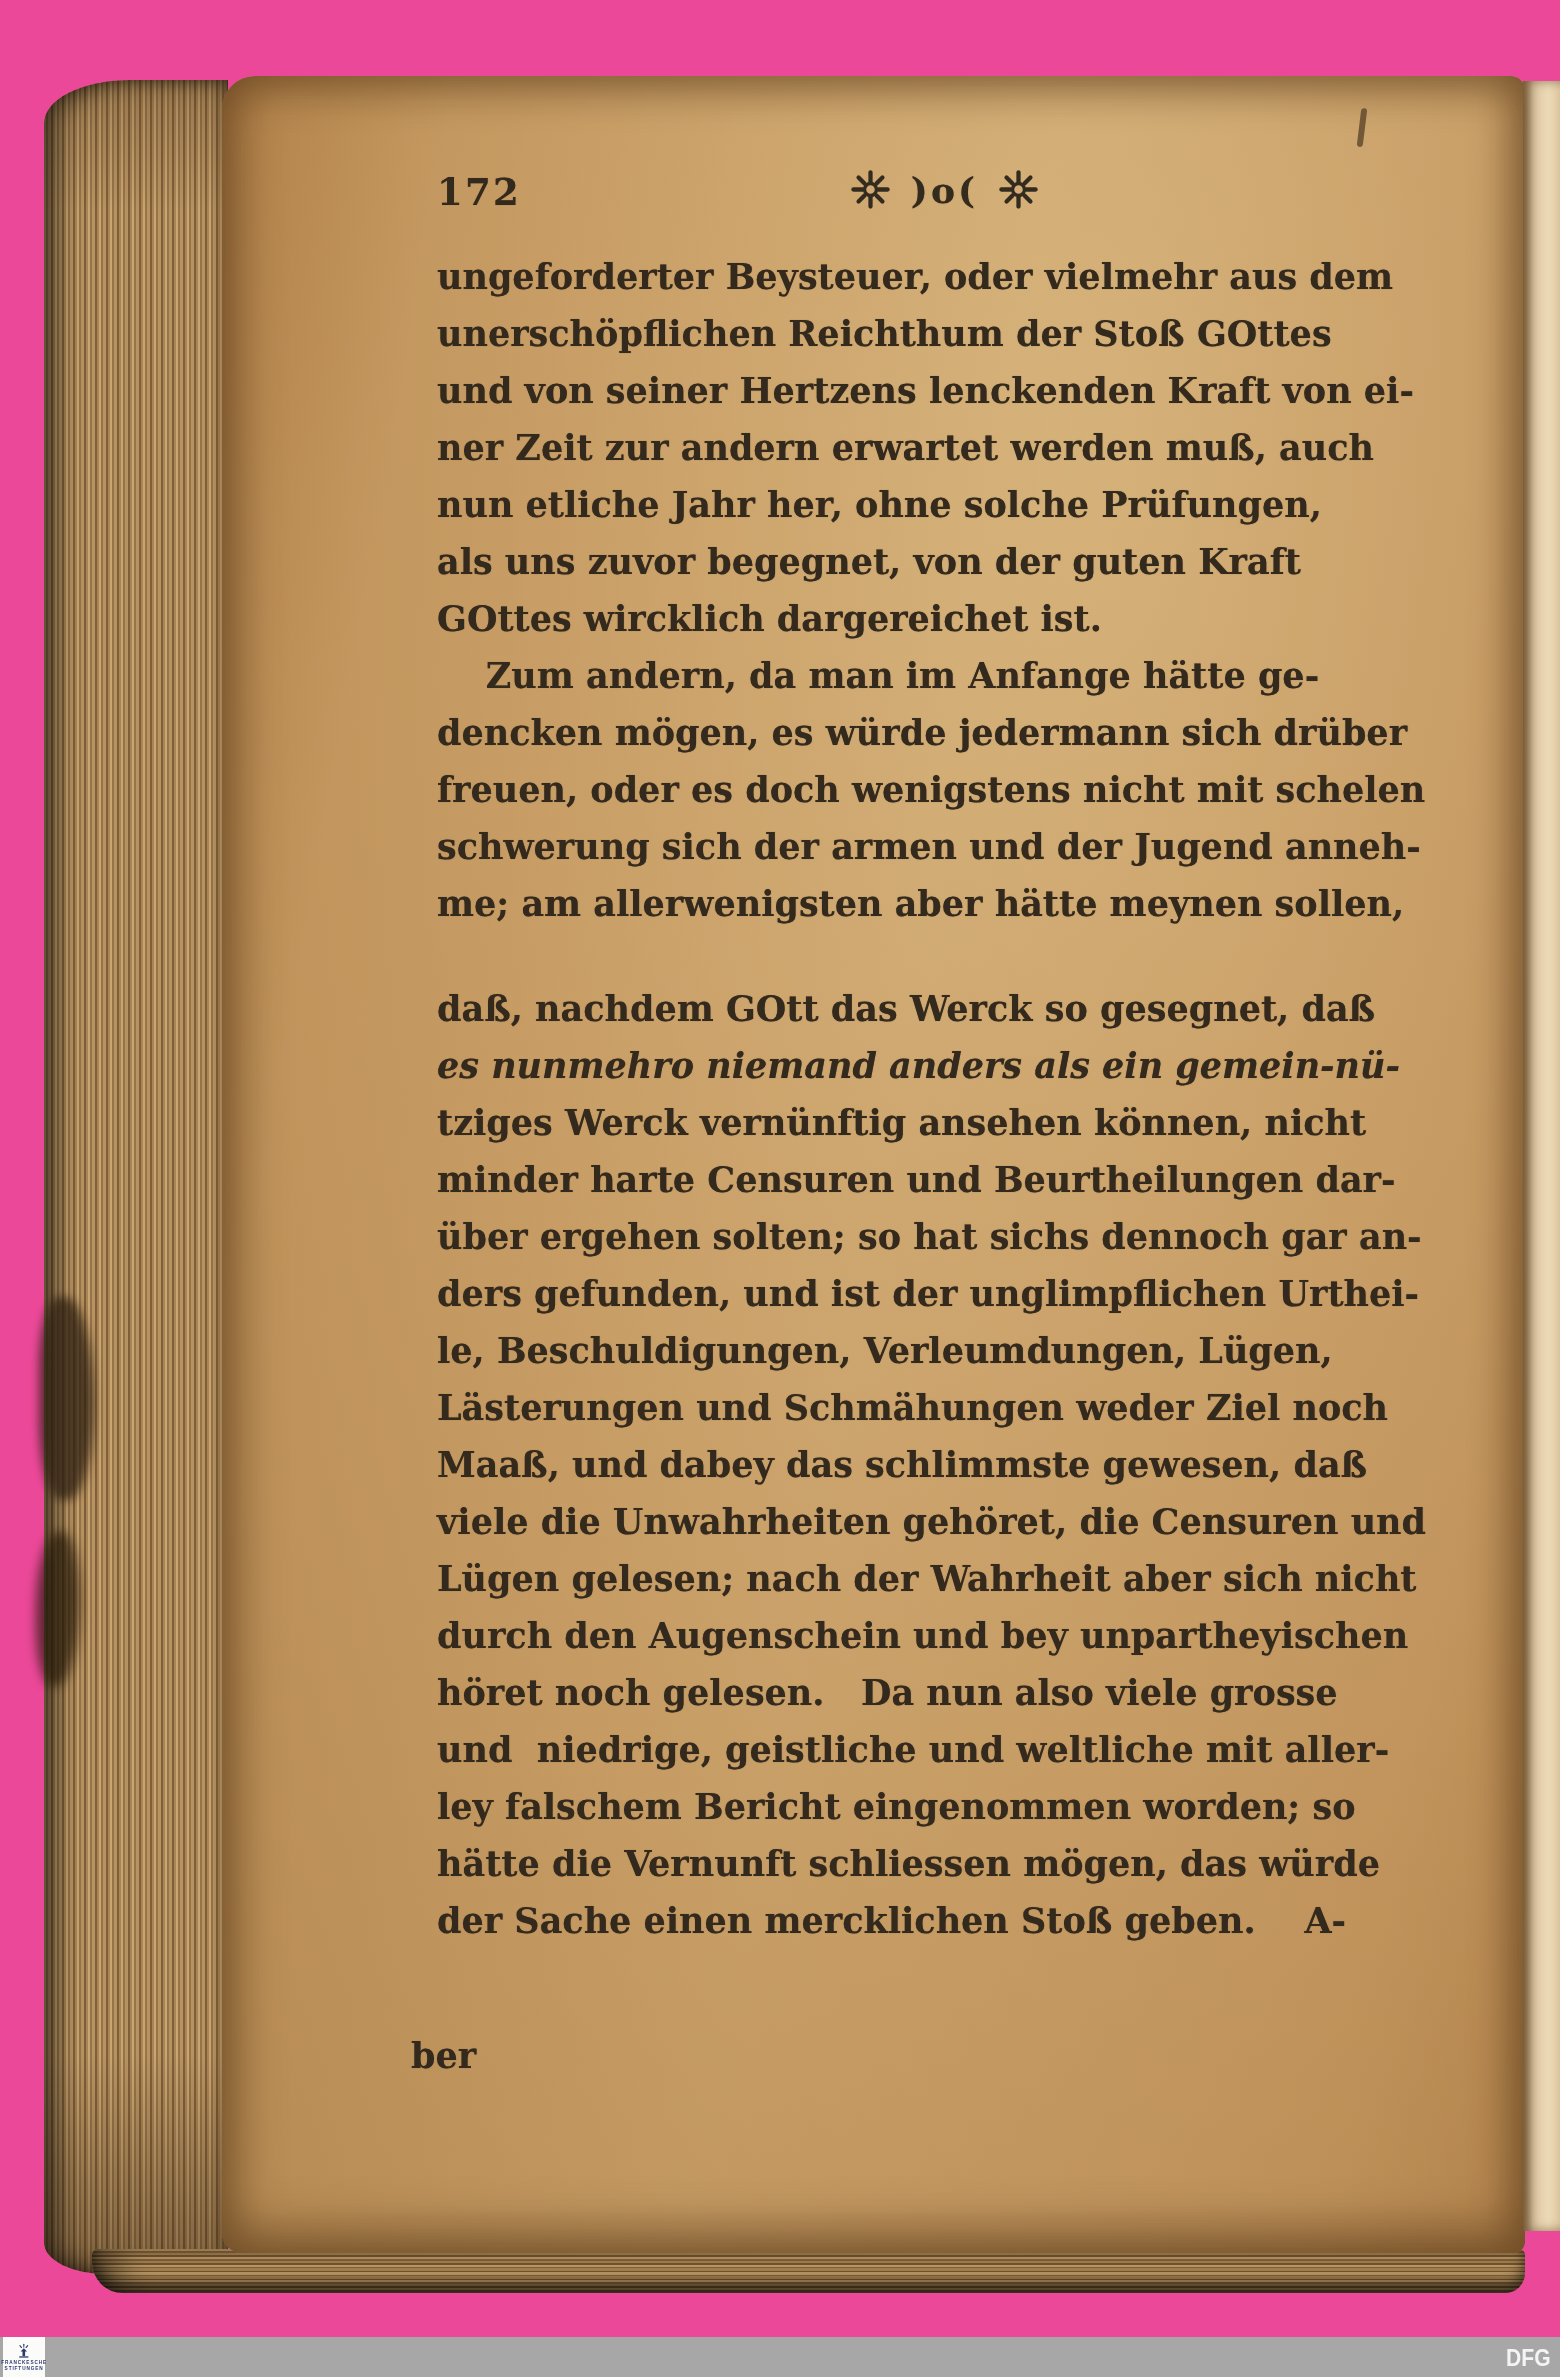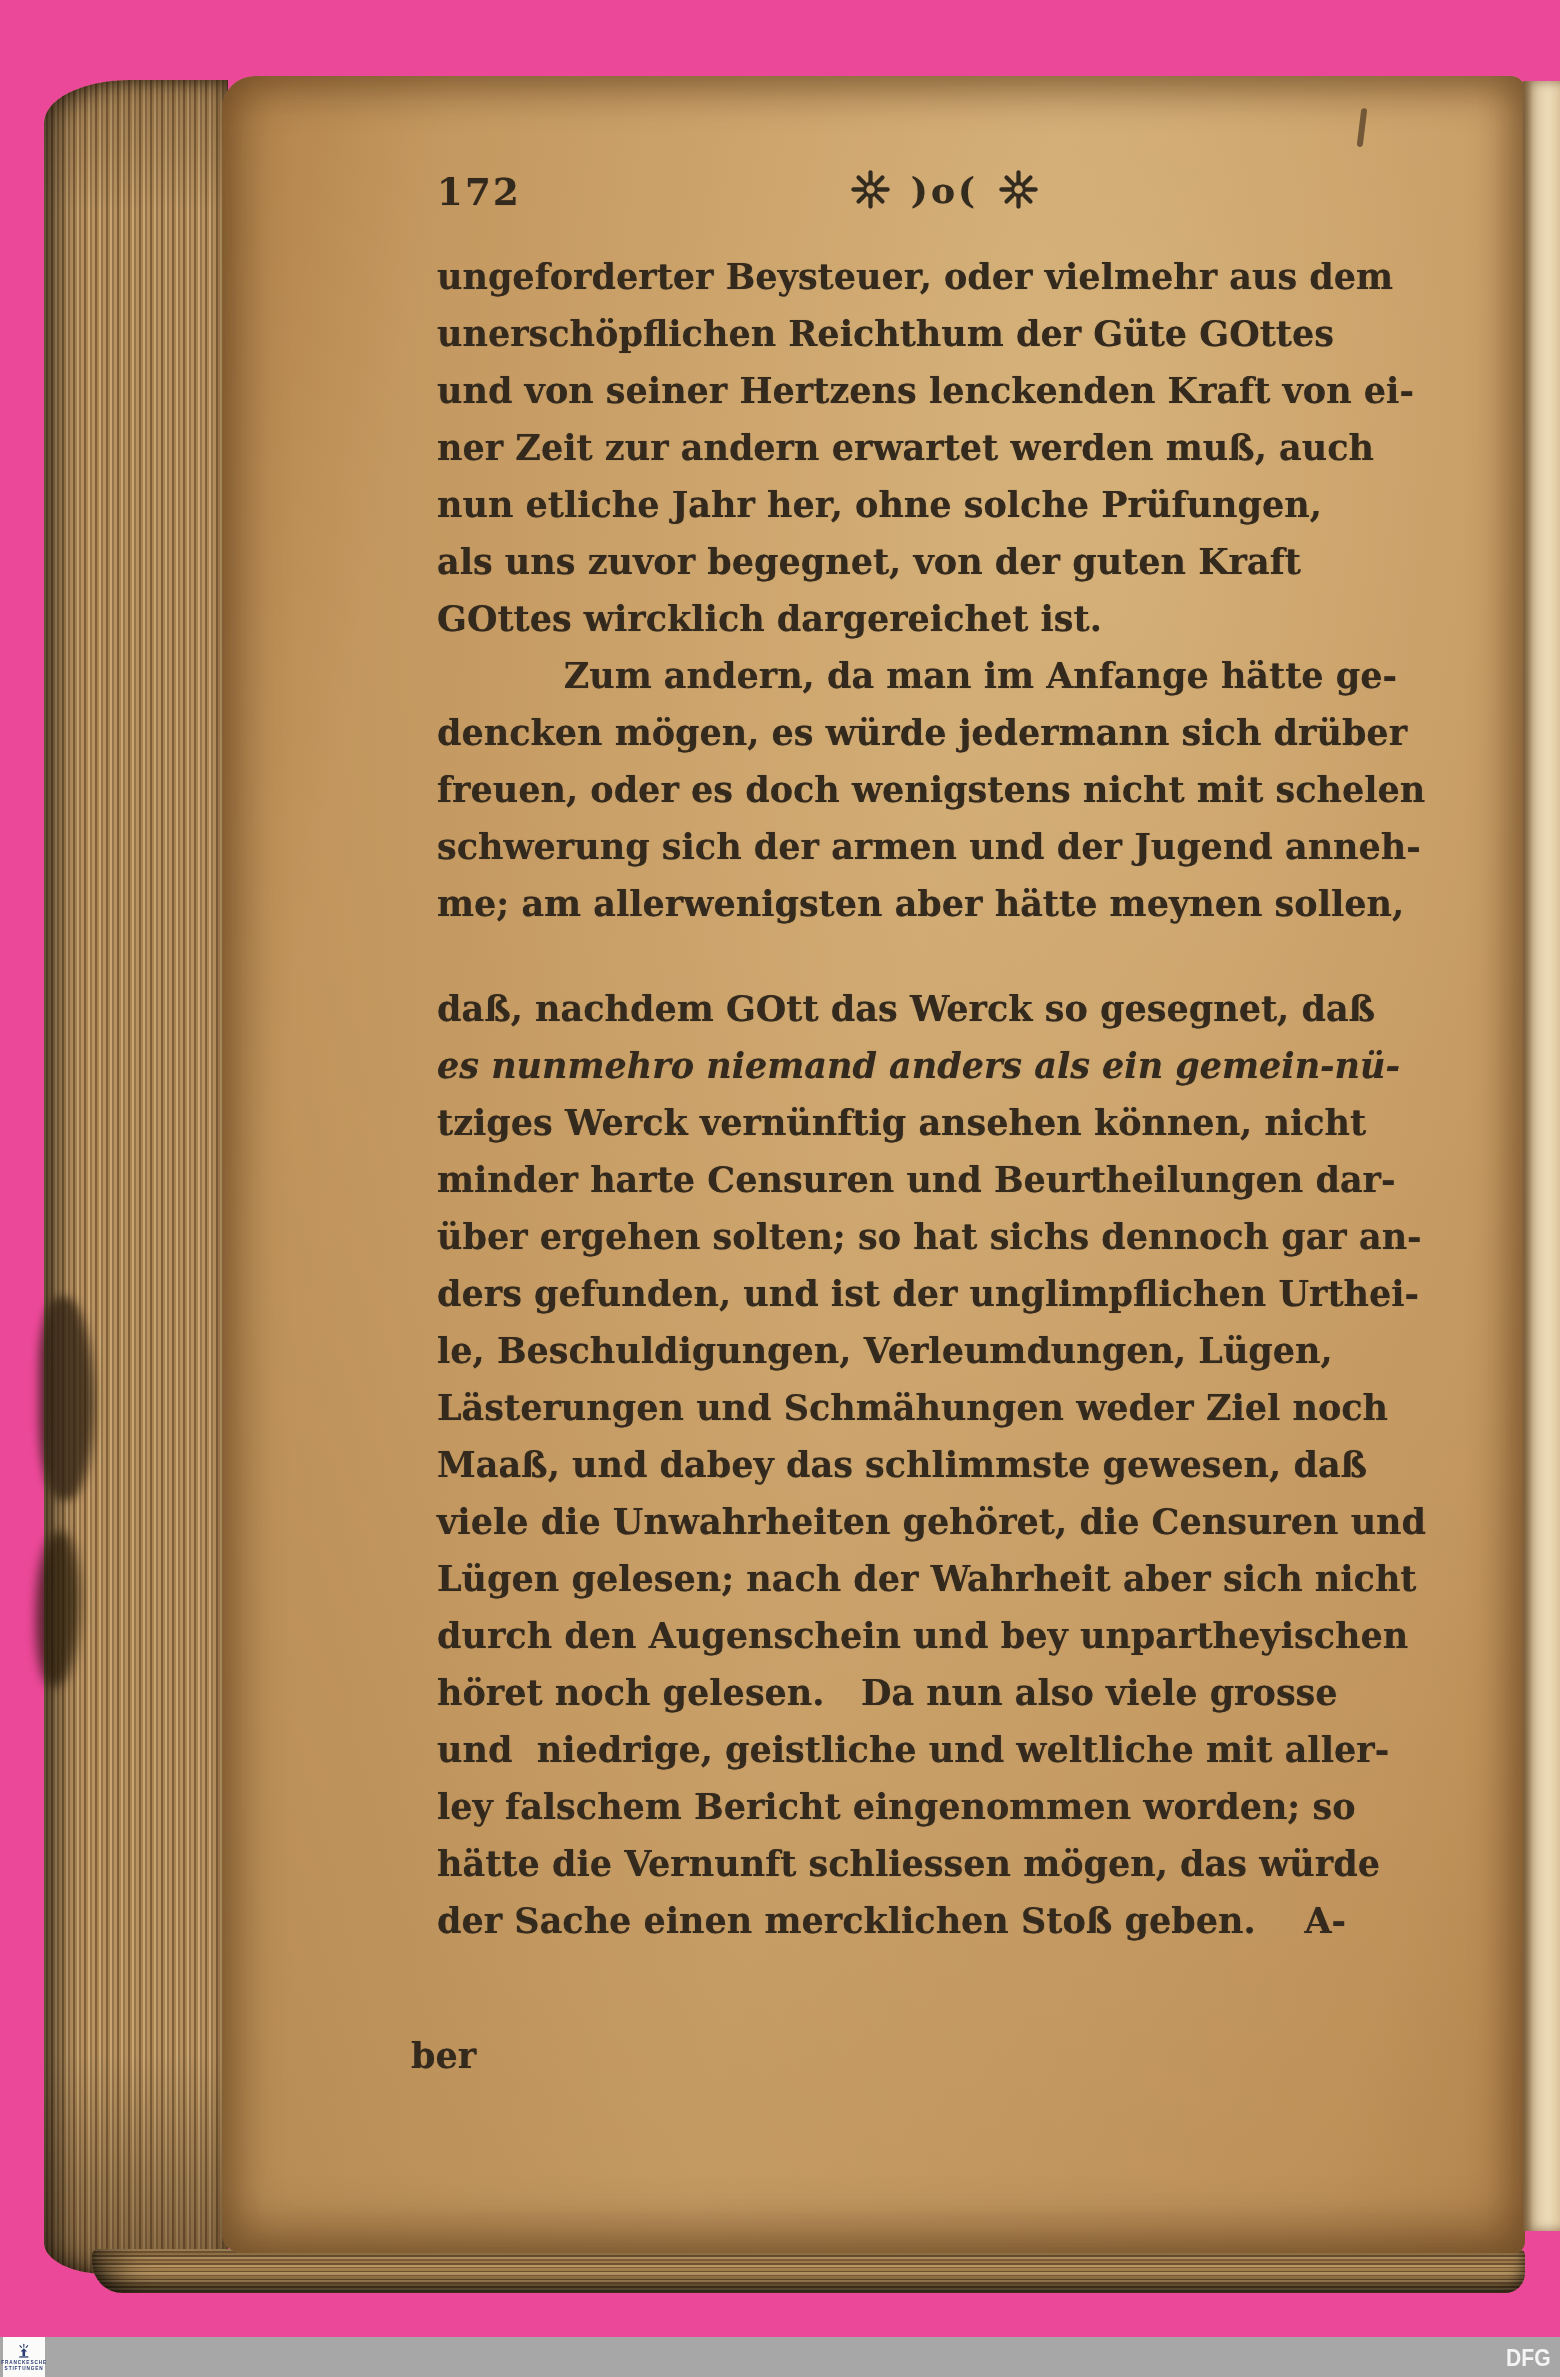--- a/index.html
+++ b/index.html
@@ -114,27 +114,27 @@
         <line x1="10" y1="38" x2="17" y2="31"></line>
         <line x1="31" y1="17" x2="38" y2="10"></line>
       </g>
       <circle cx="24" cy="24" r="7" fill="none" stroke="#342b1f" stroke-width="4"></circle>
     </svg>
   </div>
 
   <div class="text-block">
 
   <div class="t-line" style="word-spacing: 0px;">ungeforderter Beysteuer, oder vielmehr aus dem</div>
-      <div class="t-line" style="word-spacing: 0px;">unerschöpflichen Reichthum der Güte GOttes</div>
+      <div class="t-line" style="word-spacing: 0px;">unerschöpflichen Reichthum der Stoß GOttes</div>
       <div class="t-line" style="word-spacing: 0px;">und von seiner Hertzens lenckenden Kraft von ei-</div>
       <div class="t-line" style="word-spacing: 0px;">ner Zeit zur andern erwartet werden muß, auch</div>
       <div class="t-line" style="word-spacing: 0px;">nun etliche Jahr her, ohne solche Prüfungen,</div>
       <div class="t-line" style="word-spacing: 0px;">als uns zuvor begegnet, von der guten Kraft</div>
       <div class="t-line" style="word-spacing: 0px;">GOttes wircklich dargereichet ist.</div>
-      <div class="t-line" style="word-spacing: 0px; text-align: center;">    Zum andern, da man im Anfange hätte ge-</div>
+      <div class="t-line" style="word-spacing: 0px;">    Zum andern, da man im Anfange hätte ge-</div>
       <div class="t-line" style="word-spacing: 0px;">dencken mögen, es würde jedermann sich drüber</div>
       <div class="t-line" style="word-spacing: 0px;">freuen, oder es doch wenigstens nicht mit schelen</div>
       <div class="t-line" style="word-spacing: 0px;">schwerung sich der armen und der Jugend anneh-</div>
       <div class="t-line" style="word-spacing: 0px;">me; am allerwenigsten aber hätte meynen sollen,</div>
       <div class="t-line" style="word-spacing: 0px; margin-top: 48px;">daß, nachdem GOtt das Werck so gesegnet, daß</div>
       <div class="t-line" style="word-spacing: 0px; font-style: italic;">es nunmehro niemand anders als ein gemein-nü-</div>
       <div class="t-line" style="word-spacing: 0px;">tziges Werck vernünftig ansehen können, nicht</div>
       <div class="t-line" style="word-spacing: 0px;">minder harte Censuren und Beurtheilungen dar-</div>
       <div class="t-line" style="word-spacing: 0px;">über ergehen solten; so hat sichs dennoch gar an-</div>
       <div class="t-line" style="word-spacing: 0px;">ders gefunden, und ist der unglimpflichen Urthei-</div>

